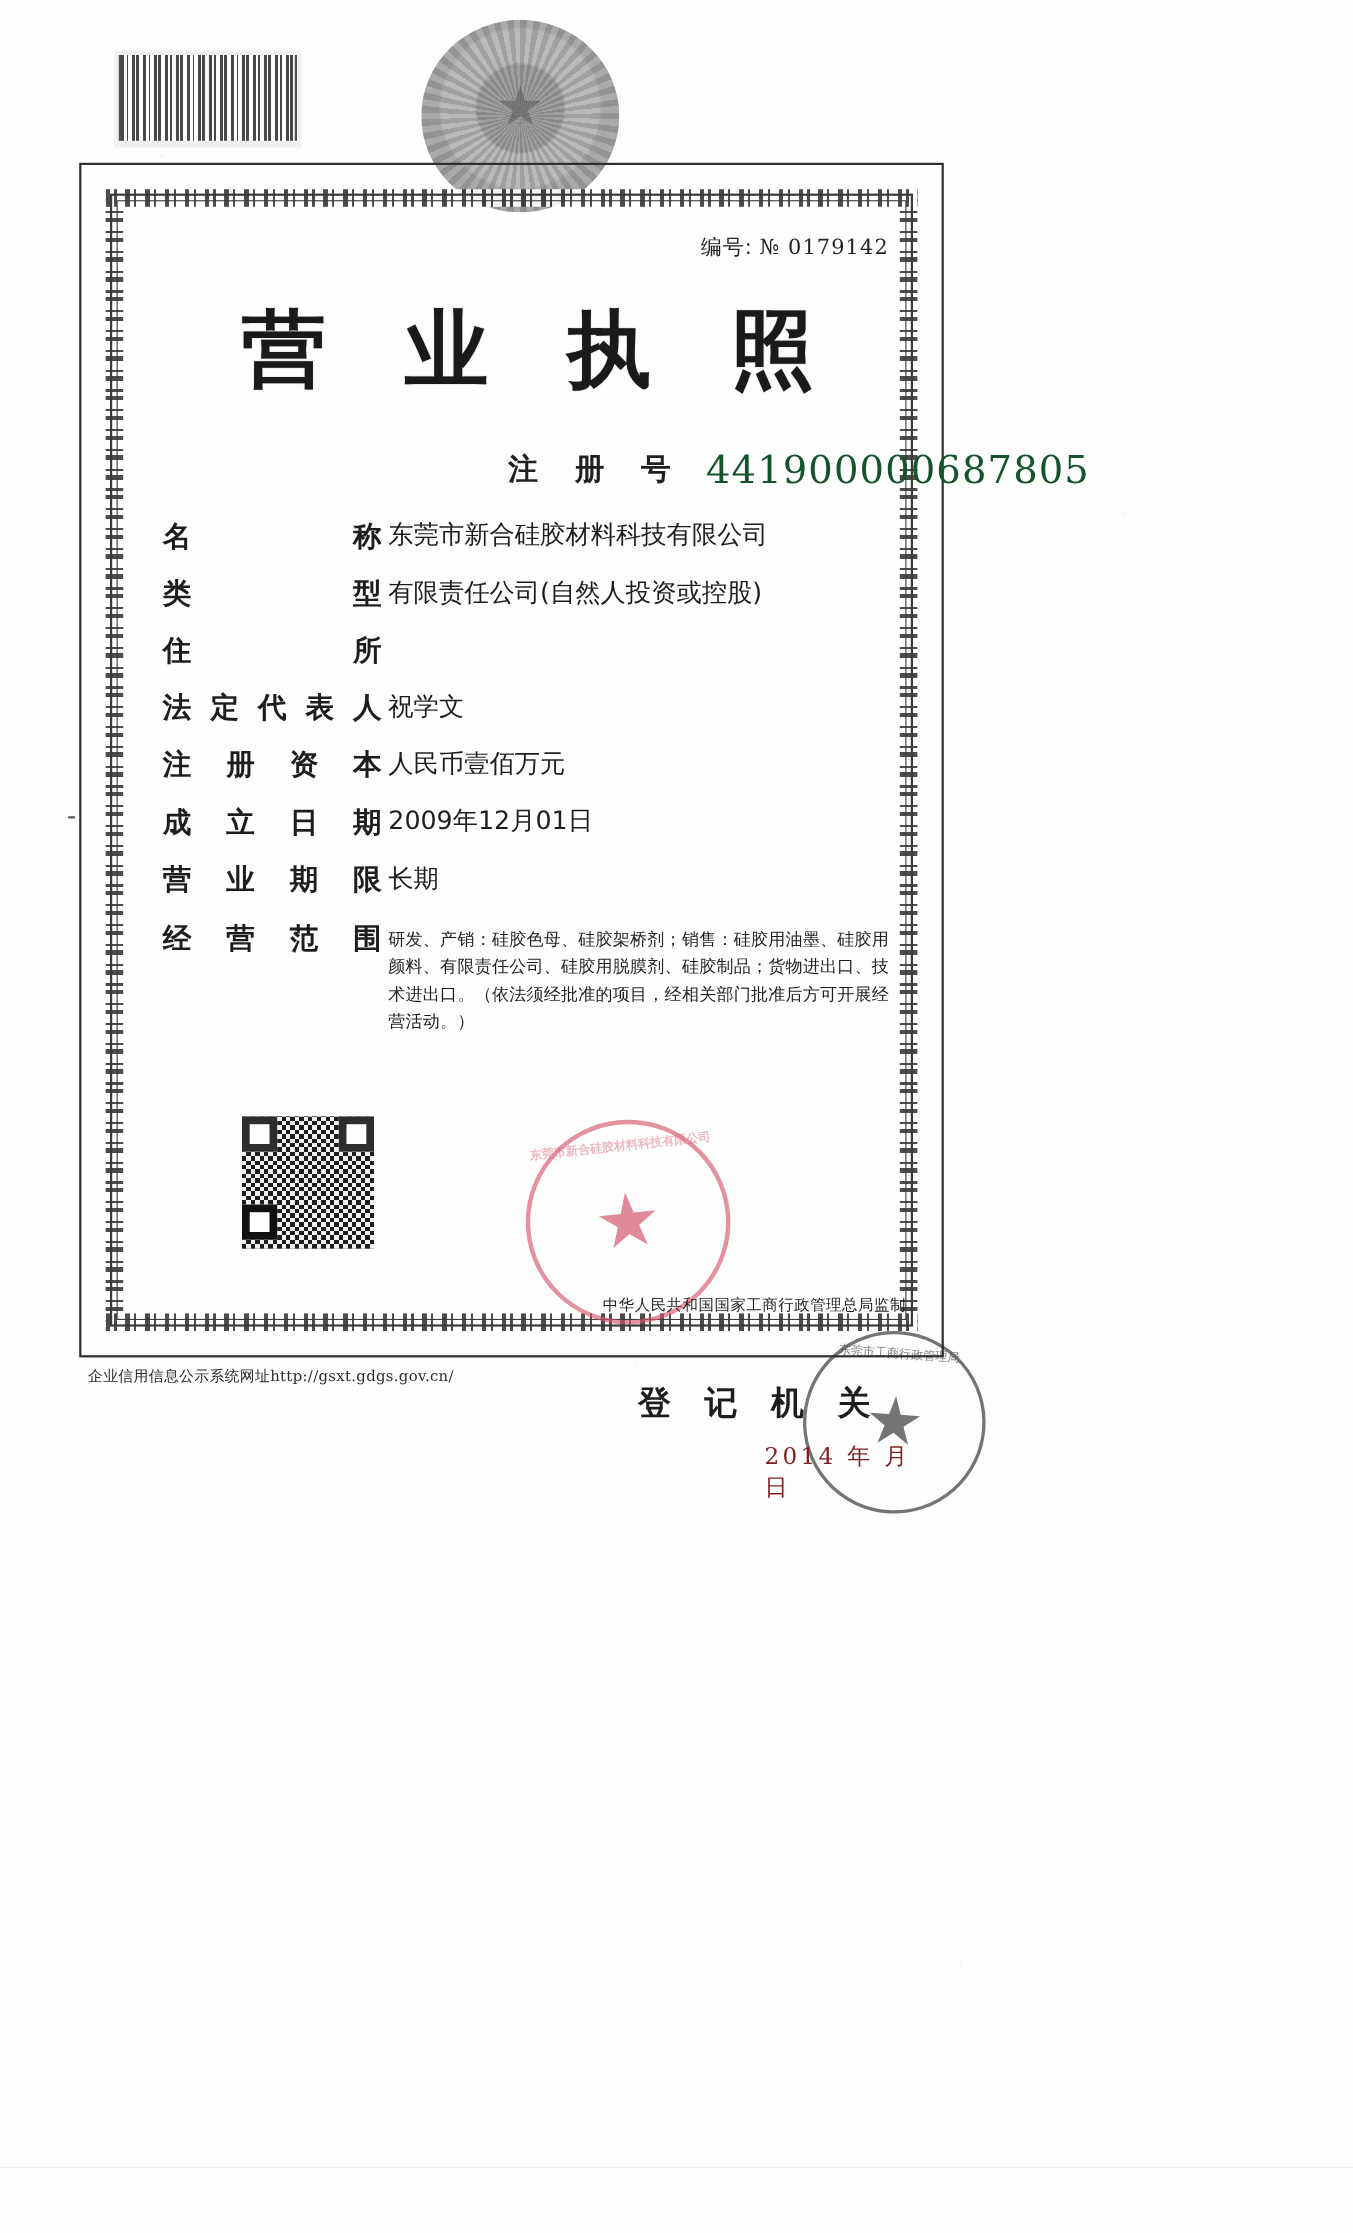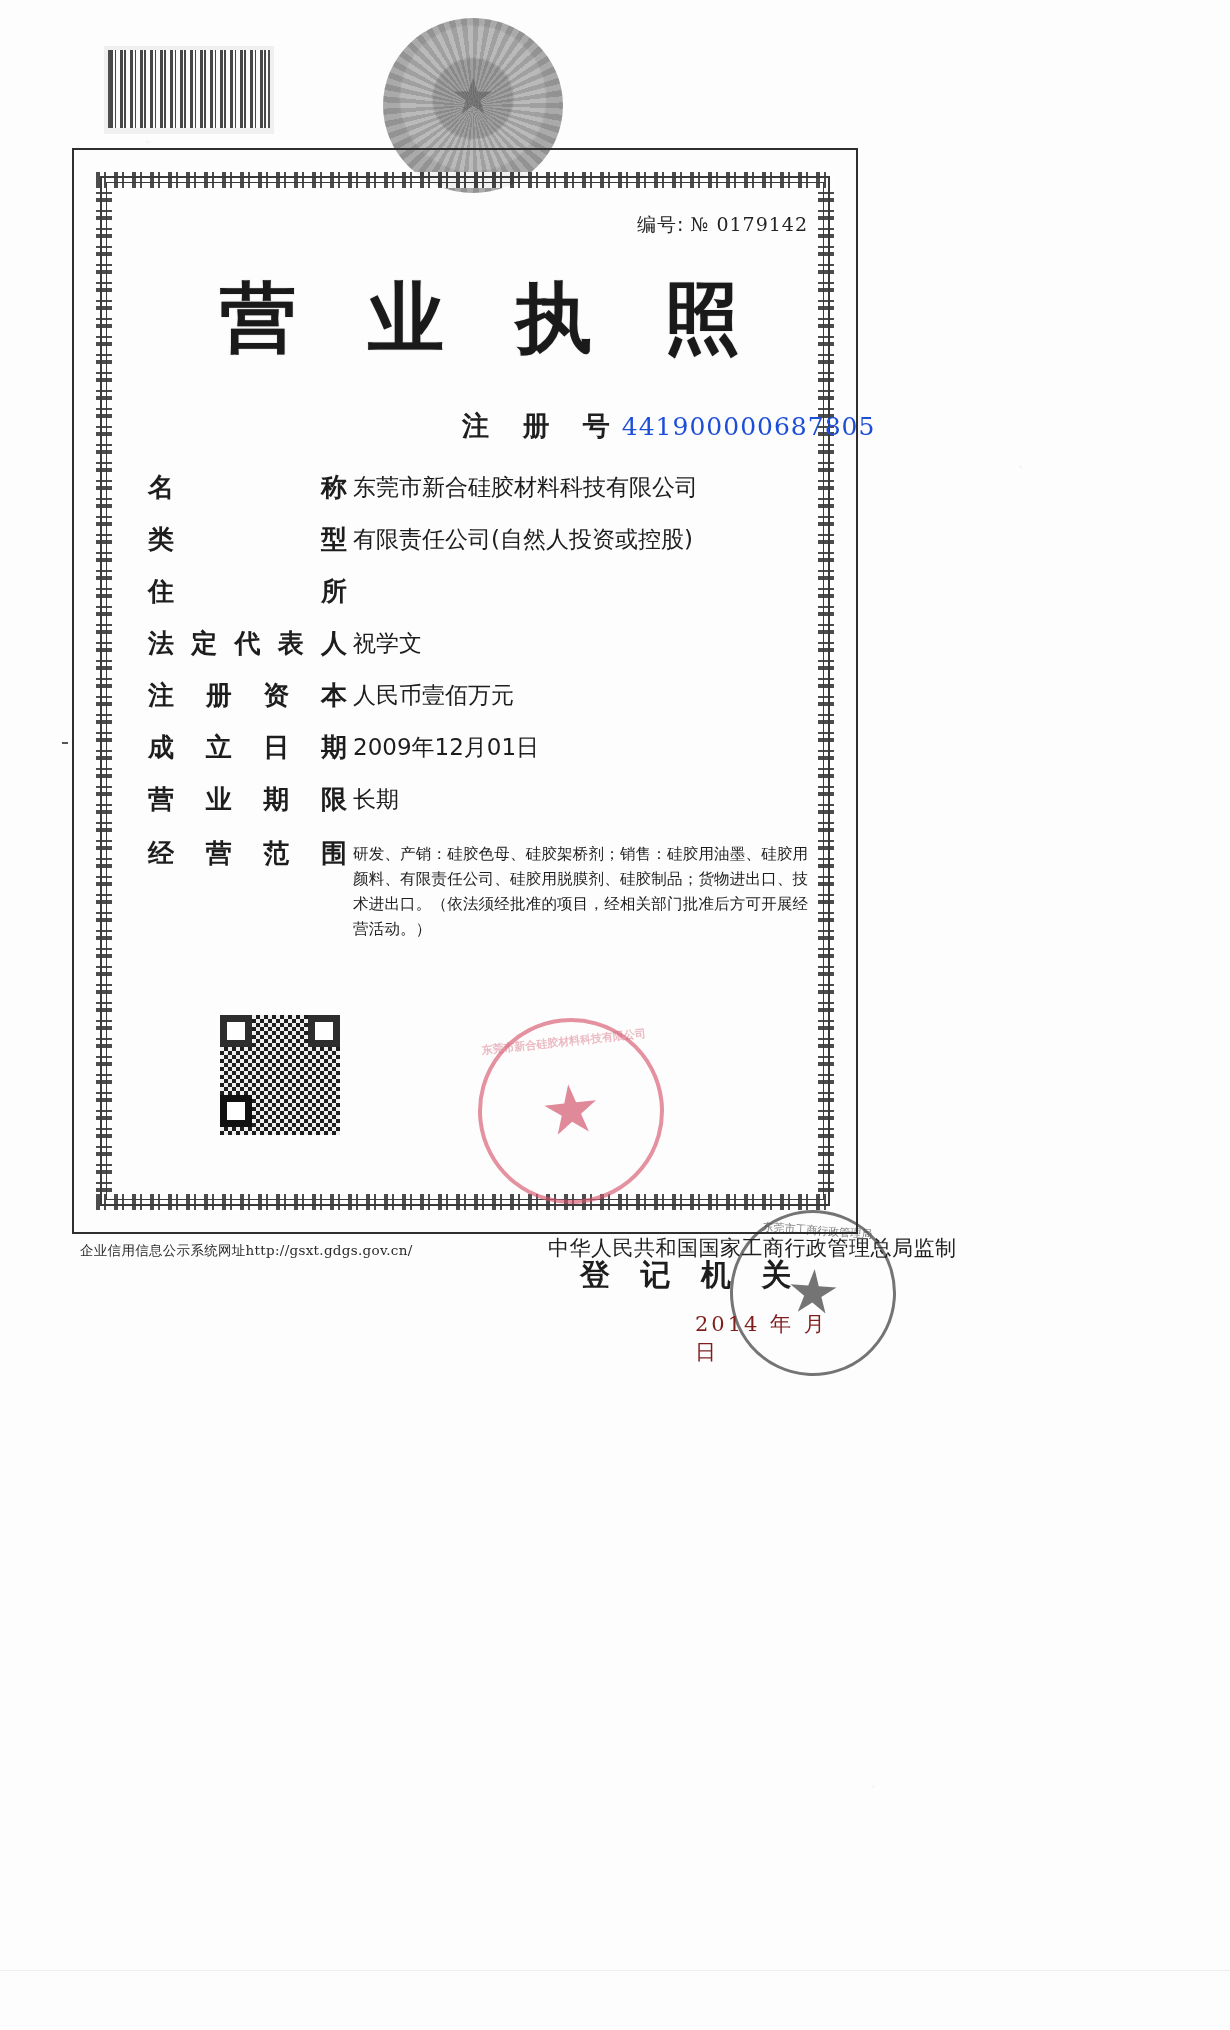--- a/index.html
+++ b/index.html
@@ -100,29 +100,29 @@
   .title{
     position:absolute;left:110px;top:98px;width:520px;
     display:flex;justify-content:space-between;
     font-family:"DejaVu Serif","Liberation Serif",serif;
     font-weight:bold;font-size:76px;color:#1a1a1a;
     letter-spacing:0;
     text-shadow:0 0 1px rgba(0,0,0,.5);
   }
   .regno{
     position:absolute;left:352px;top:238px;width:520px;
-    display:flex;align-items:center;gap:0;
+    display:flex;align-items:flex-start;gap:20px;
     white-space:nowrap;
   }
   .regno .k{
     font-size:27px;letter-spacing:12px;font-weight:600;color:#1f1f1f;
   }
   .regno .v{
     font-family:"DejaVu Serif","Liberation Serif",serif;
-    font-size:25px;letter-spacing:1px;color:#1d4ed8;
+    font-size:35px;letter-spacing:1px;color:#14532d;
   }
   .rows{position:absolute;left:38px;top:300px;width:690px;}
   .row{display:flex;align-items:flex-start;margin-bottom:17px;}
   .row .key{
     width:205px;flex:0 0 205px;
     font-size:26px;font-weight:600;color:#1d1d1d;
     display:flex;justify-content:space-between;
     padding-right:6px;box-sizing:border-box;
   }
   .row .key span{display:inline-block;}
@@ -195,22 +195,22 @@
     font-family:"DejaVu Serif","Liberation Serif",serif;
   }
   
   .footer-left{
     position:absolute;left:80px;top:1242px;
     font-size:13.5px;color:#2a2a2a;
     font-family:"DejaVu Serif","Liberation Serif",serif;
     letter-spacing:.3px;
   }
   .footer-right{
-    position:absolute;left:548px;top:1234px;
-    font-size:21px;color:#1f1f1f;letter-spacing:.5px;
+    position:absolute;left:548px;top:1178px;
+    font-size:14px;color:#1f1f1f;letter-spacing:.5px;
   }
   .fold{
     position:absolute;left:0;top:1970px;width:1230px;height:1px;
     background:rgba(0,0,0,.06);
   }
   .edge-mark{
     position:absolute;left:62px;top:742px;width:6px;height:2px;background:#555;
   }
 </style>
 </head>

